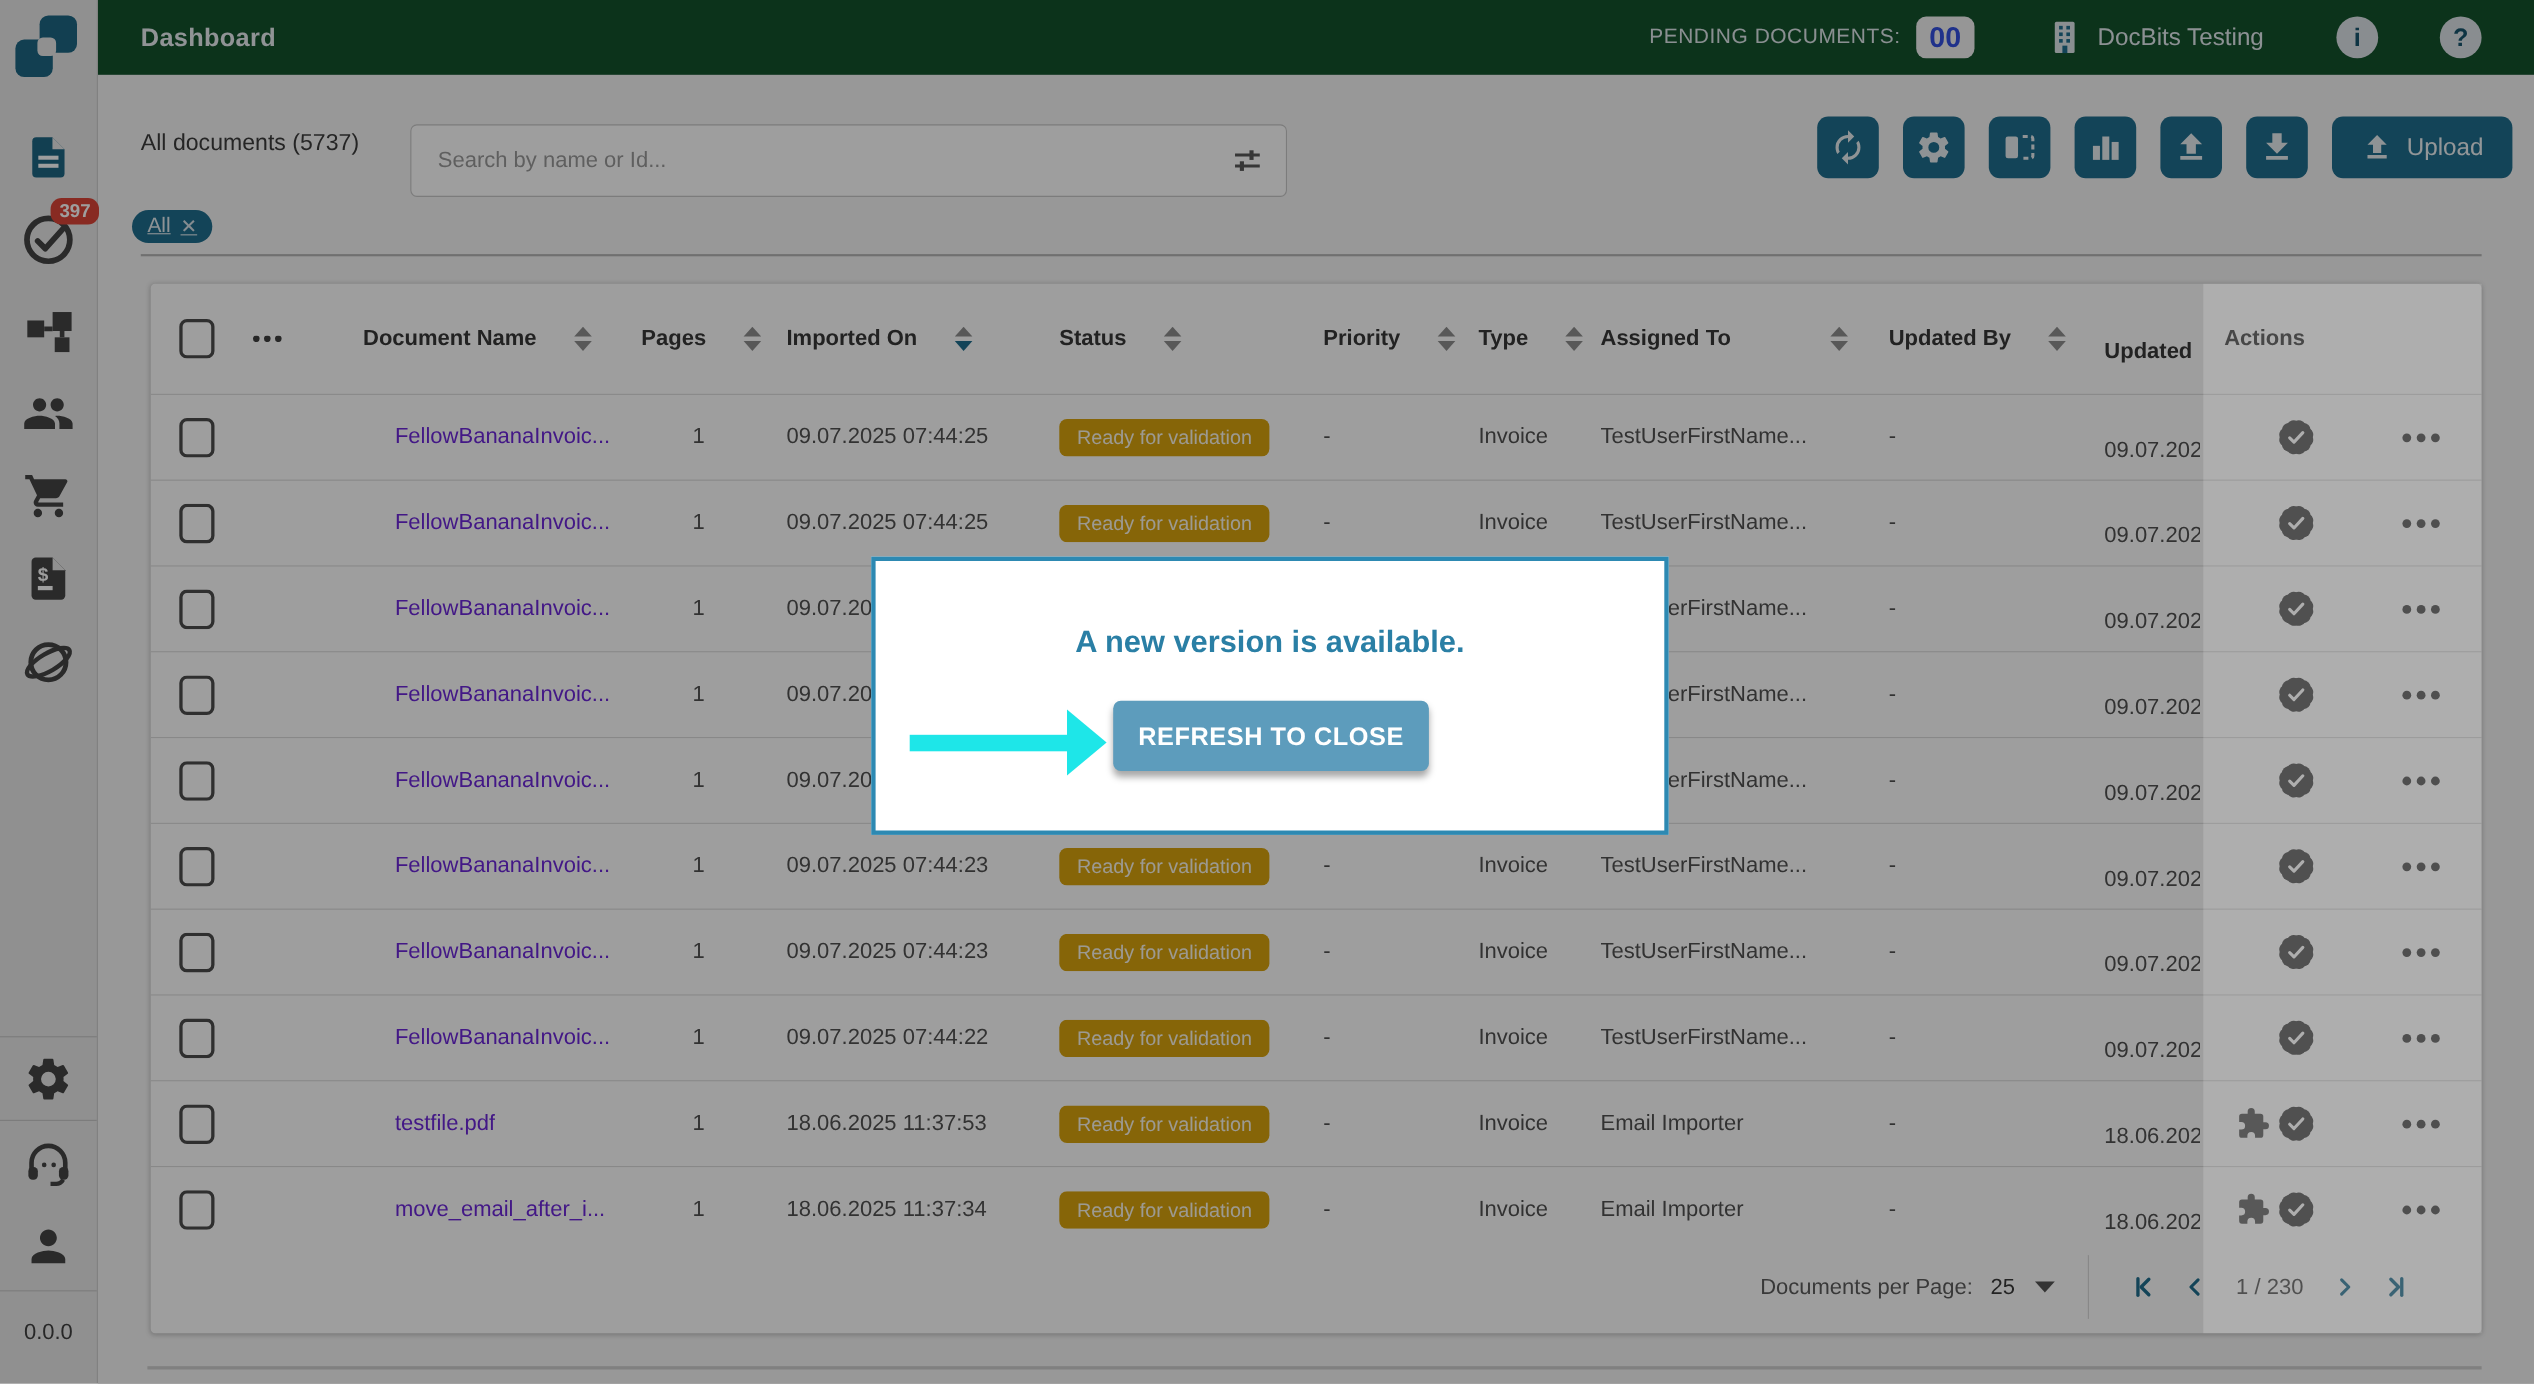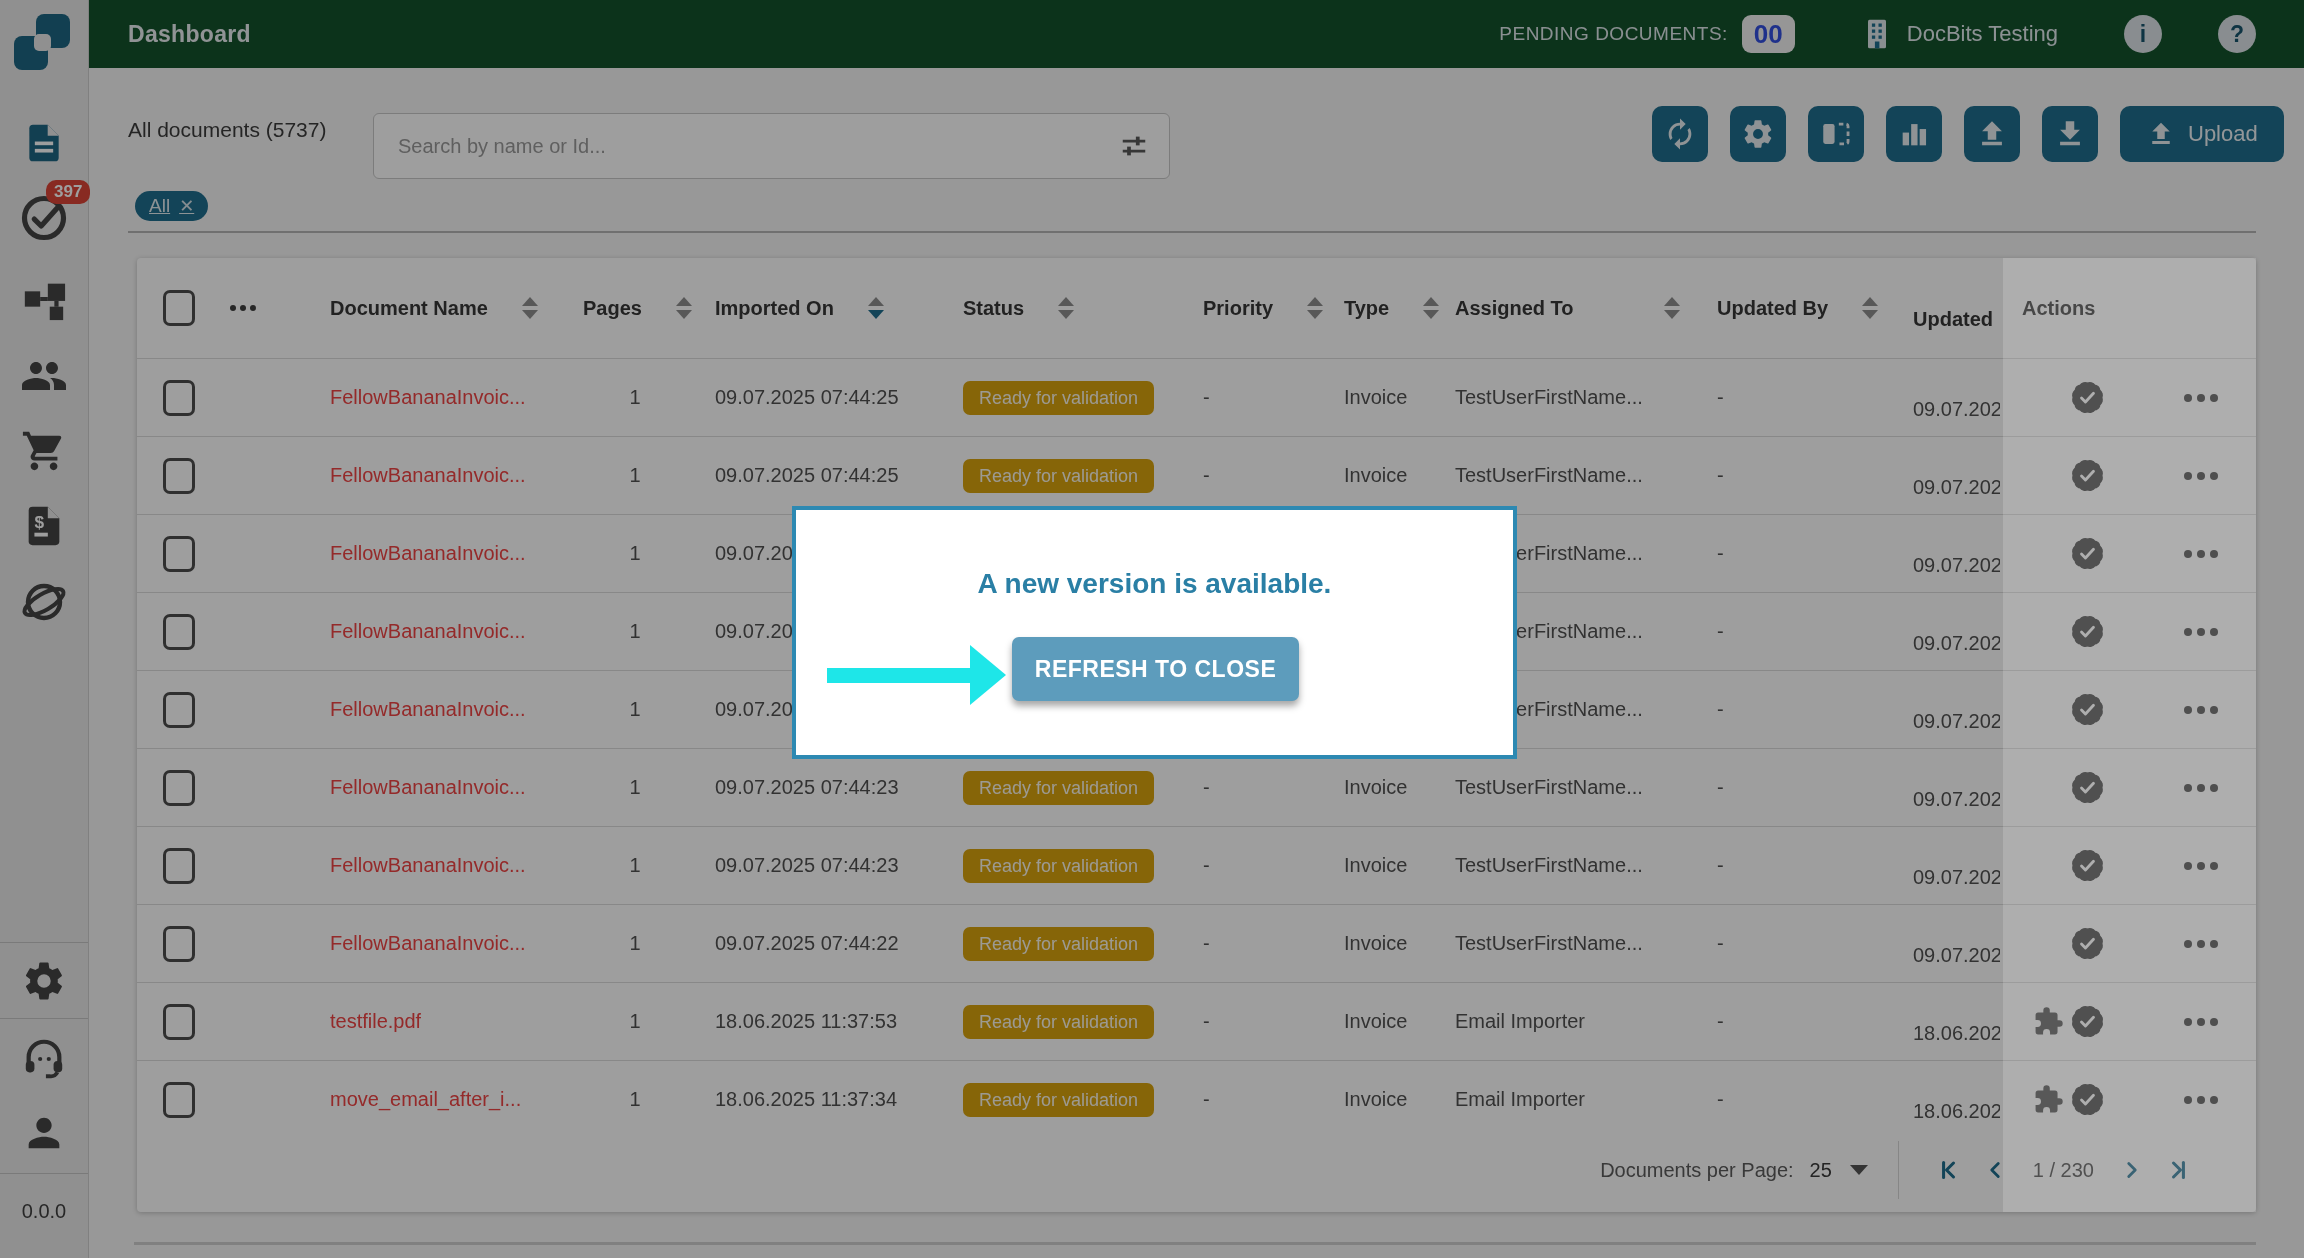--- a/index.html
+++ b/index.html
@@ -41,21 +41,21 @@
           border:1px solid #c8c8c8;border-radius:6px;display:flex;align-items:center;}
   .search input{flex:1;border:none;outline:none;background:transparent;margin-left:22px;
                 font-size:20px;color:#3d3d3d;font-family:"Liberation Sans",sans-serif;}
   .search input::placeholder{color:#9a9a9a;}
   .search .tune{margin-right:20px;}
   .btnrow{position:absolute;left:1652px;top:106px;display:flex;align-items:center;gap:22px;}
   .sqbtn{width:56px;height:56px;background:#1f6e8e;border-radius:10px;display:flex;
          align-items:center;justify-content:center;cursor:pointer;}
   .upbtn{height:56px;background:#1f6e8e;border-radius:10px;display:flex;align-items:center;
          justify-content:center;padding:0 26px;color:#eef3f5;font-size:22px;gap:12px;cursor:pointer;}
-  .chip{position:absolute;left:135px;top:191px;background:#1f6e8e;color:#e4edf1;font-size:19px;
+  .chip{position:absolute;left:120px;top:191px;background:#1f6e8e;color:#e4edf1;font-size:19px;
         padding:4px 14px;border-radius:16px;display:flex;align-items:flex-end;gap:9px;text-decoration:underline;}
   .chip .x{font-size:18px;color:#d7e3e9;}
   .hdiv{position:absolute;left:128px;top:231px;width:2128px;border-top:2px solid #b5b5b5;}
 
   
   .card{position:absolute;left:137px;top:258px;width:2119px;height:954px;background:#fff;
         border-radius:4px;box-shadow:0 1px 5px rgba(0,0,0,.22);}
   .tr{display:grid;grid-template-columns:78px 75px 280px 130px 240px 250px 140px 115px 260px 195px 100px 1fr;
       align-items:center;}
   .thead{height:100px;font-weight:bold;color:#383838;font-size:20px;}
@@ -67,21 +67,21 @@
   .c-pages{justify-content:center;}
   .c-imported{padding-left:15px;}
   .c-status{padding-left:23px;}
   .c-priority{padding-left:13px;}
   .c-type{padding-left:14px;}
   .c-assigned{padding-left:10px;}
   .c-updatedby{padding-left:12px;}
   .c-updated{padding-left:13px;margin-top:23px;}
   .c-actions{padding-left:0;}
   .checkbox{width:26px;height:30px;border:3px solid #4c4c4c;border-radius:7px;background:transparent;cursor:pointer;}
-  .link{color:#ef4444;cursor:pointer;overflow:hidden;text-overflow:clip;white-space:nowrap;}
+  .link{color:#6d28d9;cursor:pointer;overflow:hidden;text-overflow:clip;white-space:nowrap;margin-left:29px;}
   .sort{display:inline-flex;flex-direction:column;gap:4px;margin-left:34px;cursor:pointer;}
   .sort .up{width:0;height:0;border-left:8px solid transparent;border-right:8px solid transparent;
             border-bottom:9px solid #8f8f8f;}
   .sort .down{width:0;height:0;border-left:8px solid transparent;border-right:8px solid transparent;
               border-top:9px solid #8f8f8f;}
   .sort .down.active{border-top-color:#1f6e8e;}
   .statusbadge{background:#d9a40e;color:#fcf8ec;font-size:18px;padding:8px 16px;border-radius:7px;
                line-height:1;white-space:nowrap;}
   .menudots{display:flex;gap:5px;cursor:pointer;}
   .menudots i{width:8px;height:8px;border-radius:50%;background:#474747;}

